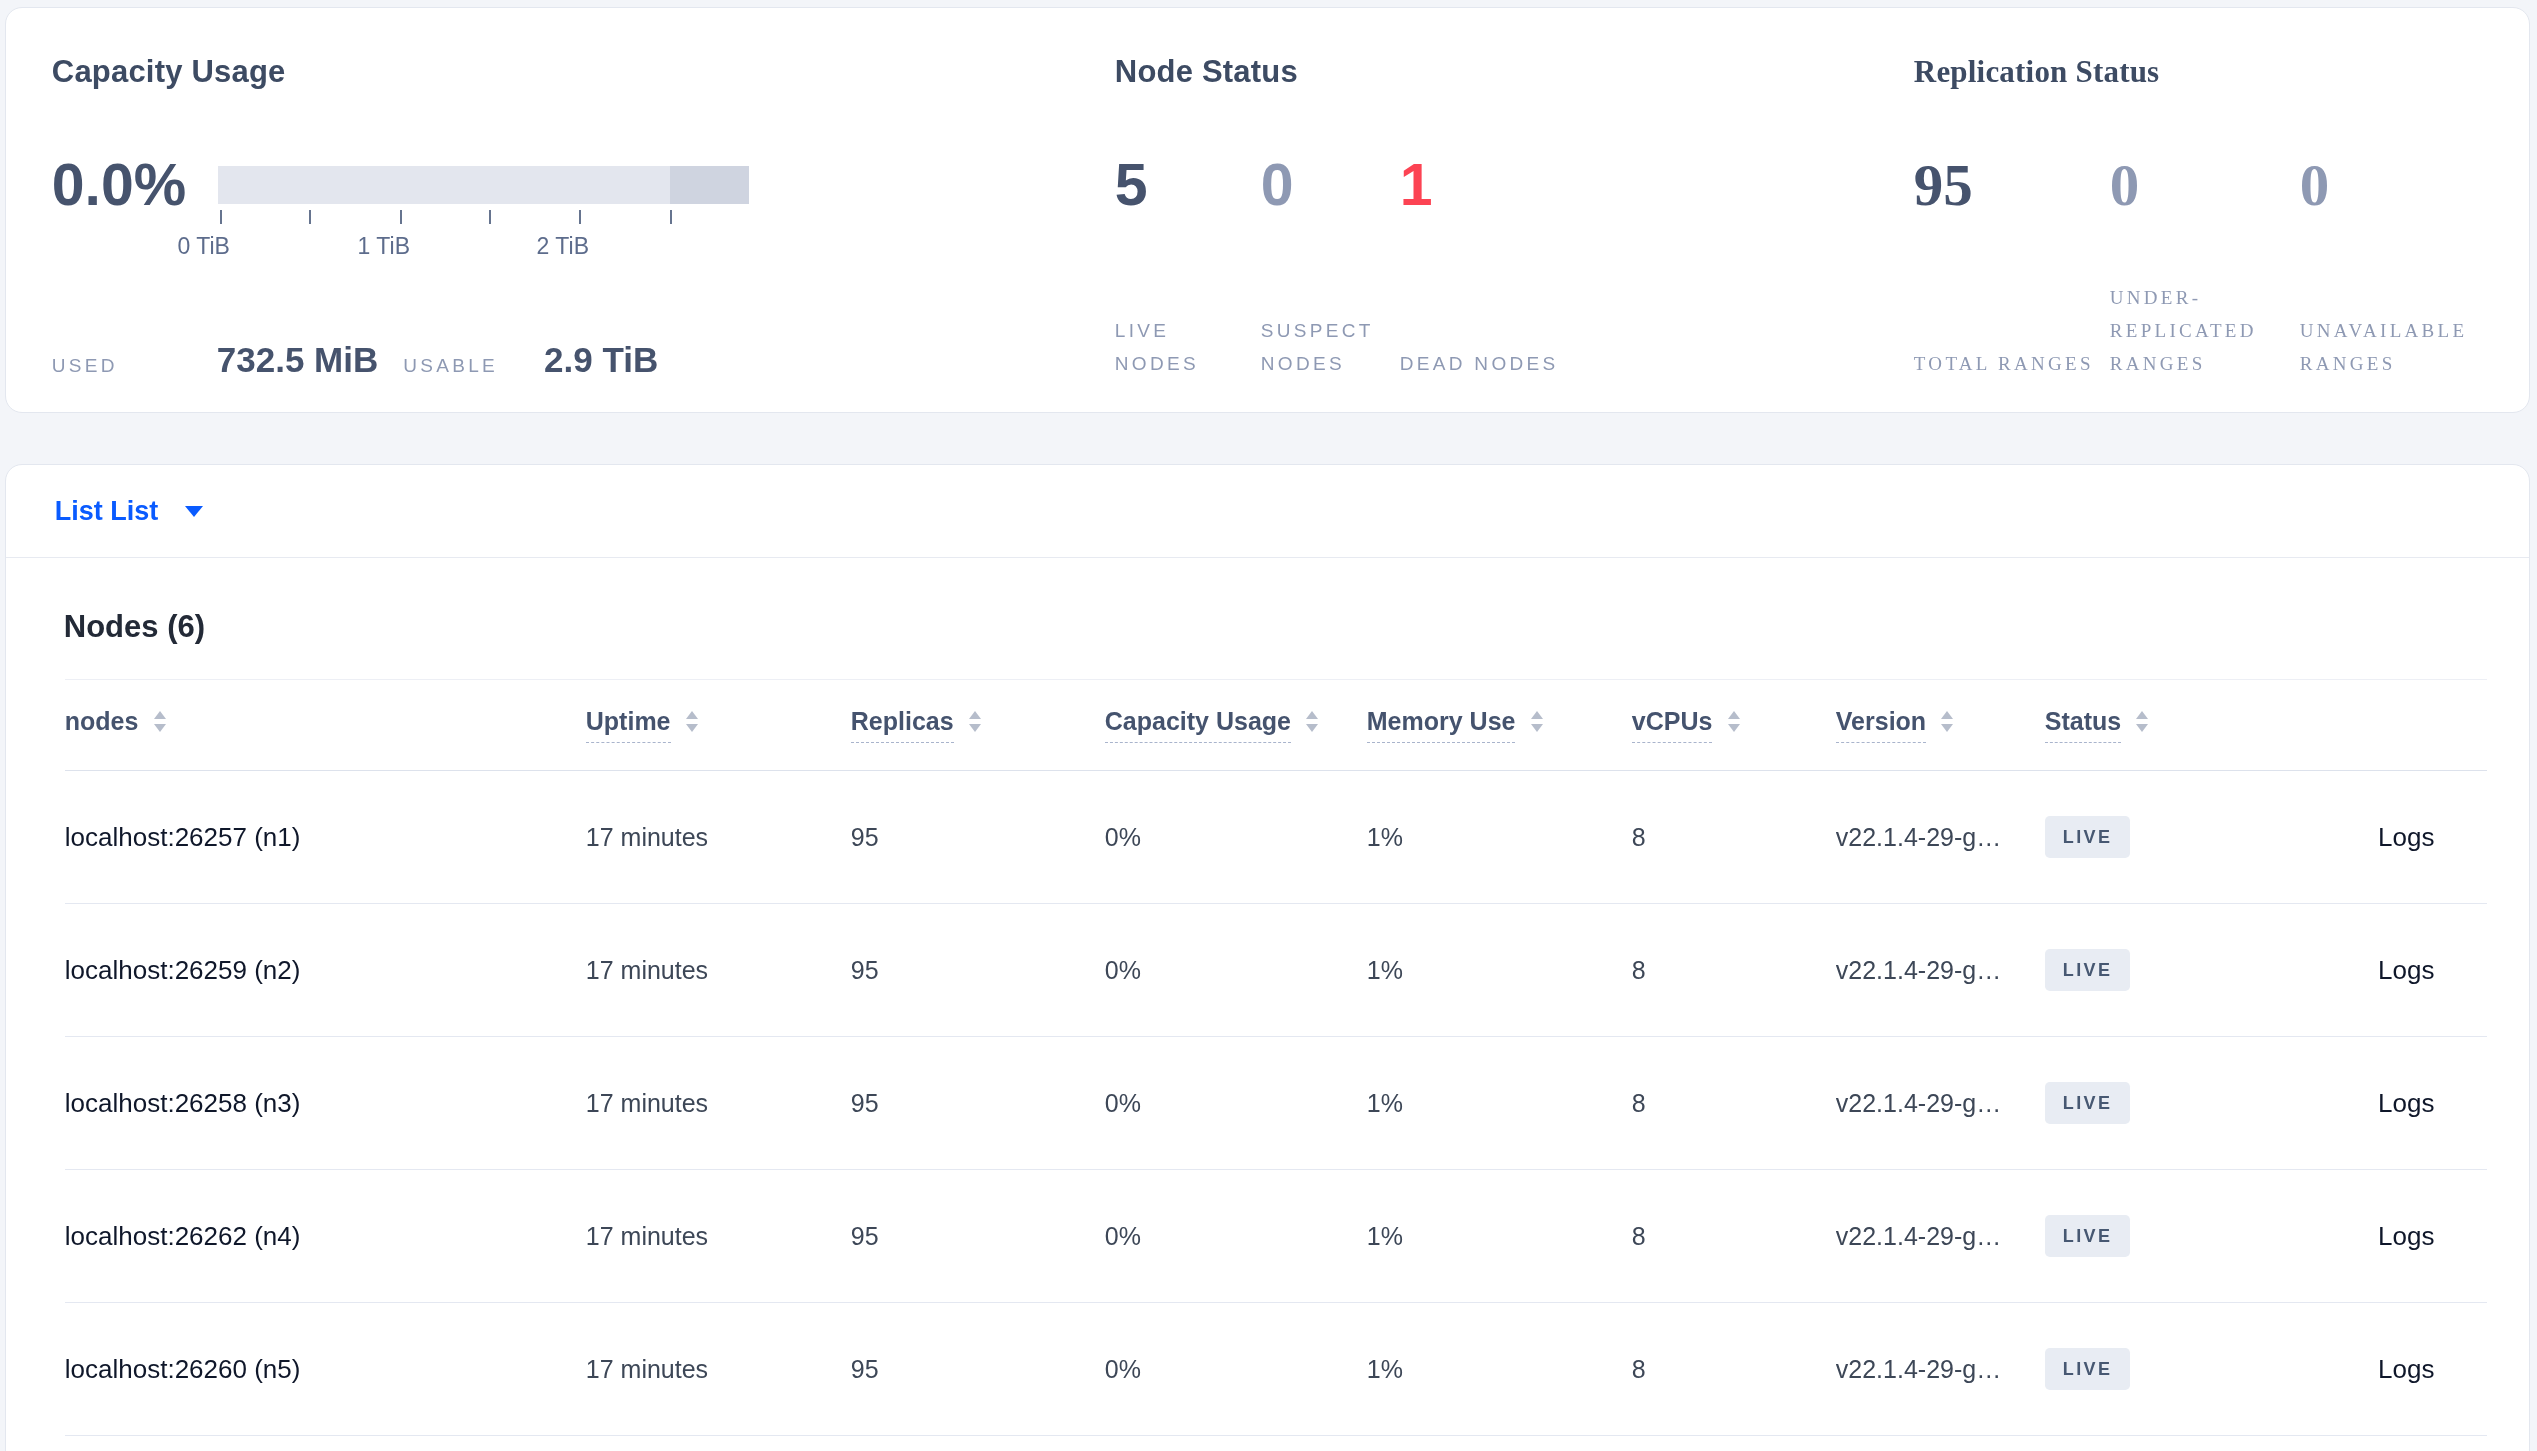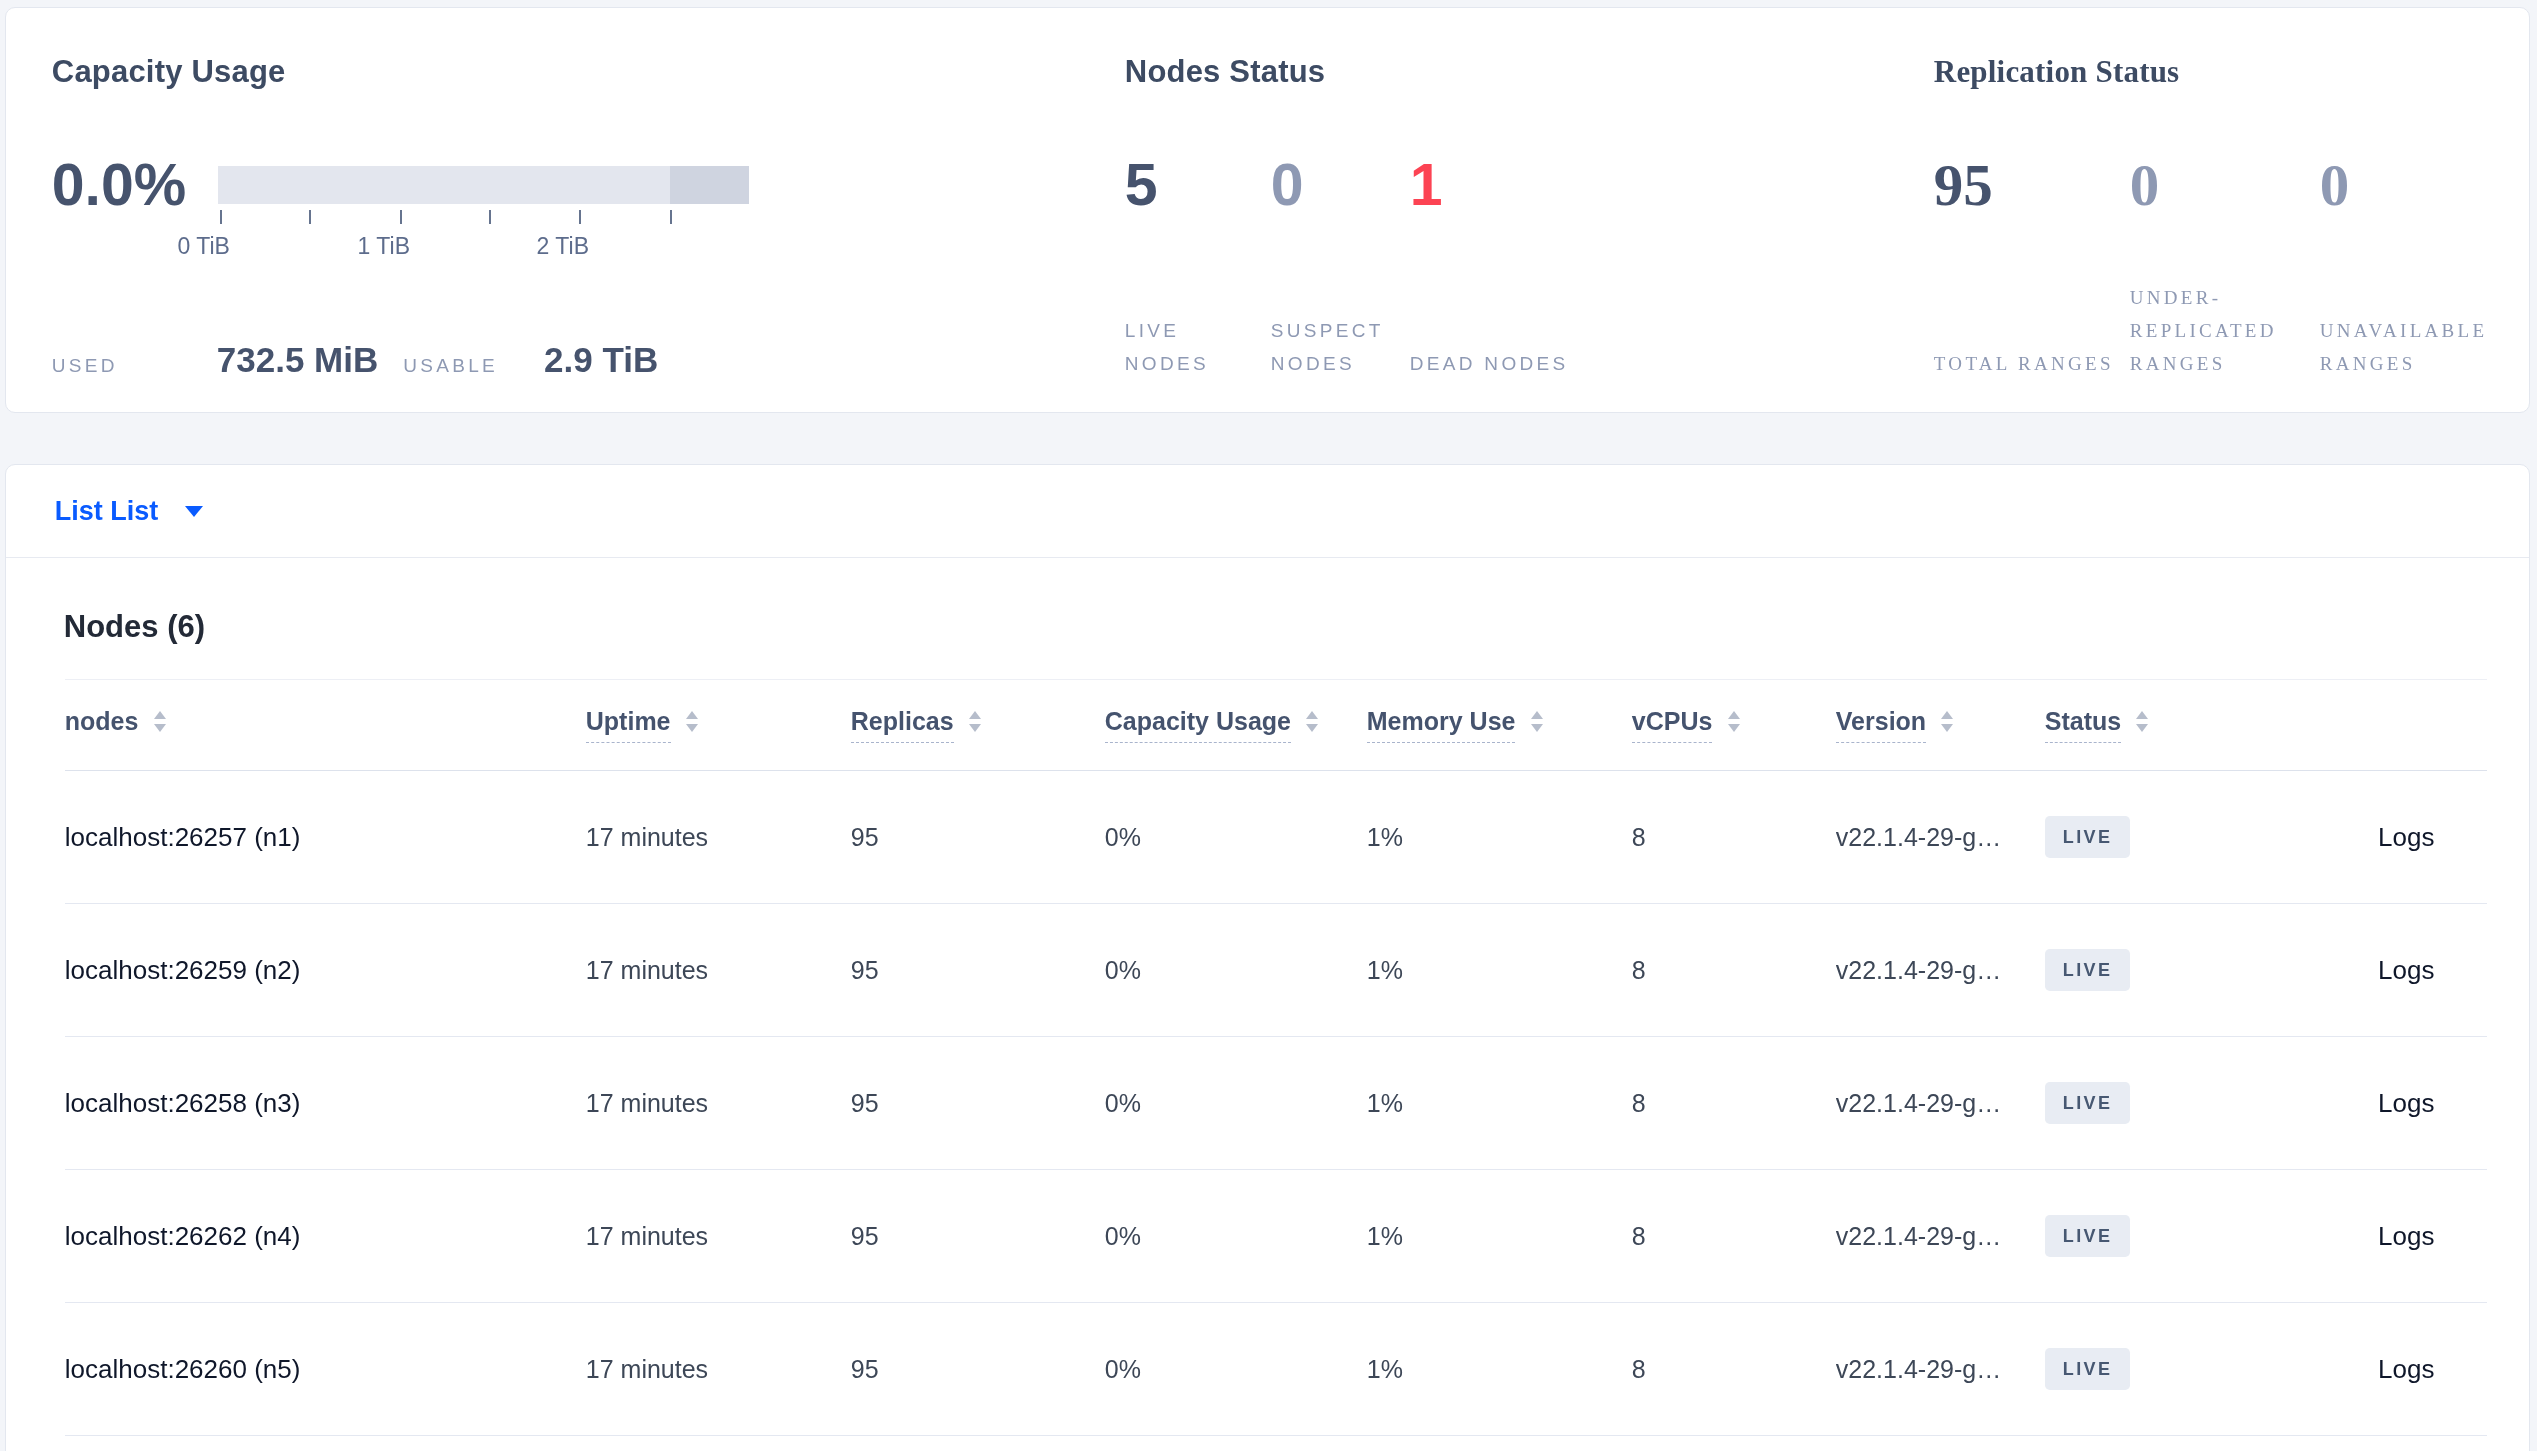--- a/index.html
+++ b/index.html
@@ -7,22 +7,21 @@
   body {
     width:2538px; height:1452px; overflow:hidden;
     background:#f3f5f9;
     font-family:"Liberation Sans", sans-serif;
     position:relative;
   }
   .card {
     position:absolute; left:4.8px; right:7.6px;
     background:#ffffff;
     border:1px solid #e3e7ef;
-    border-radius:10px;
-    gap:10px;
+    border-radius:17px;
   }
   
   #overview-card { top:6.7px; height:406px; display:flex; padding-left:46px; }
   .ov-section { position:relative; height:100%; }
   .ov-capacity { width:1063px; }
   .ov-nodestatus { width:799px; }
   .ov-replication { flex:1;font-family:Liberation Serif, serif; }
   .ov-title {
     position:absolute; top:46px; left:0;
     font-size:31px; font-weight:700; color:#3d4b63; letter-spacing:0.2px;
@@ -136,21 +135,21 @@
     </div>
     <div class="cap-bottom">
       <span class="small-label">USED</span>
       <span class="cap-value ml104">732.5 MiB</span>
       <span class="small-label ml26">USABLE</span>
       <span class="cap-value ml48">2.9 TiB</span>
     </div>
   </div>
 
   <div class="ov-section ov-nodestatus">
-    <div class="ov-title">Nodes Status</div>
+    <div class="ov-title">Node Status</div>
     <div class="stat-numbers">
       <div class="ns-c1 stat-num">5</div>
       <div class="ns-c2 stat-num muted">0</div>
       <div class="ns-c3 stat-num danger">1</div>
     </div>
     <div class="stat-labels">
       <div class="ns-c1 stat-label">LIVE NODES</div>
       <div class="ns-c2 stat-label">SUSPECT NODES</div>
       <div class="ns-c3 stat-label">DEAD NODES</div>
     </div>

